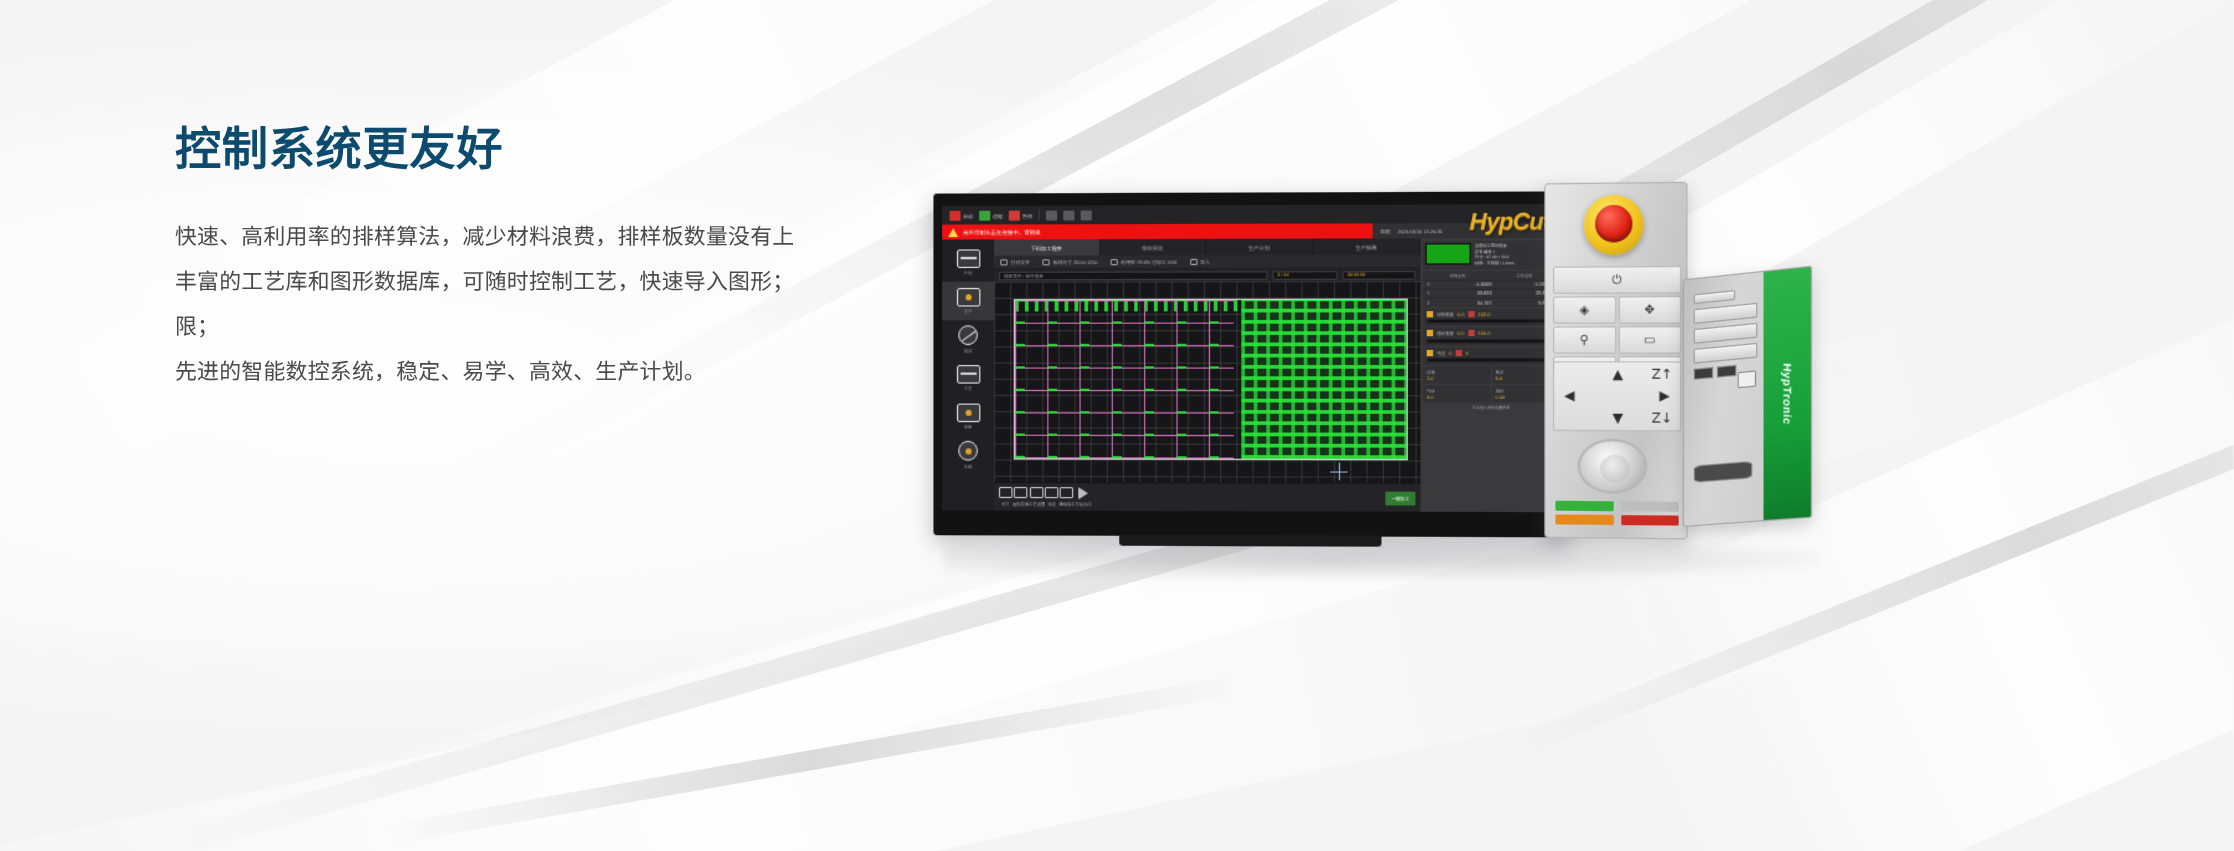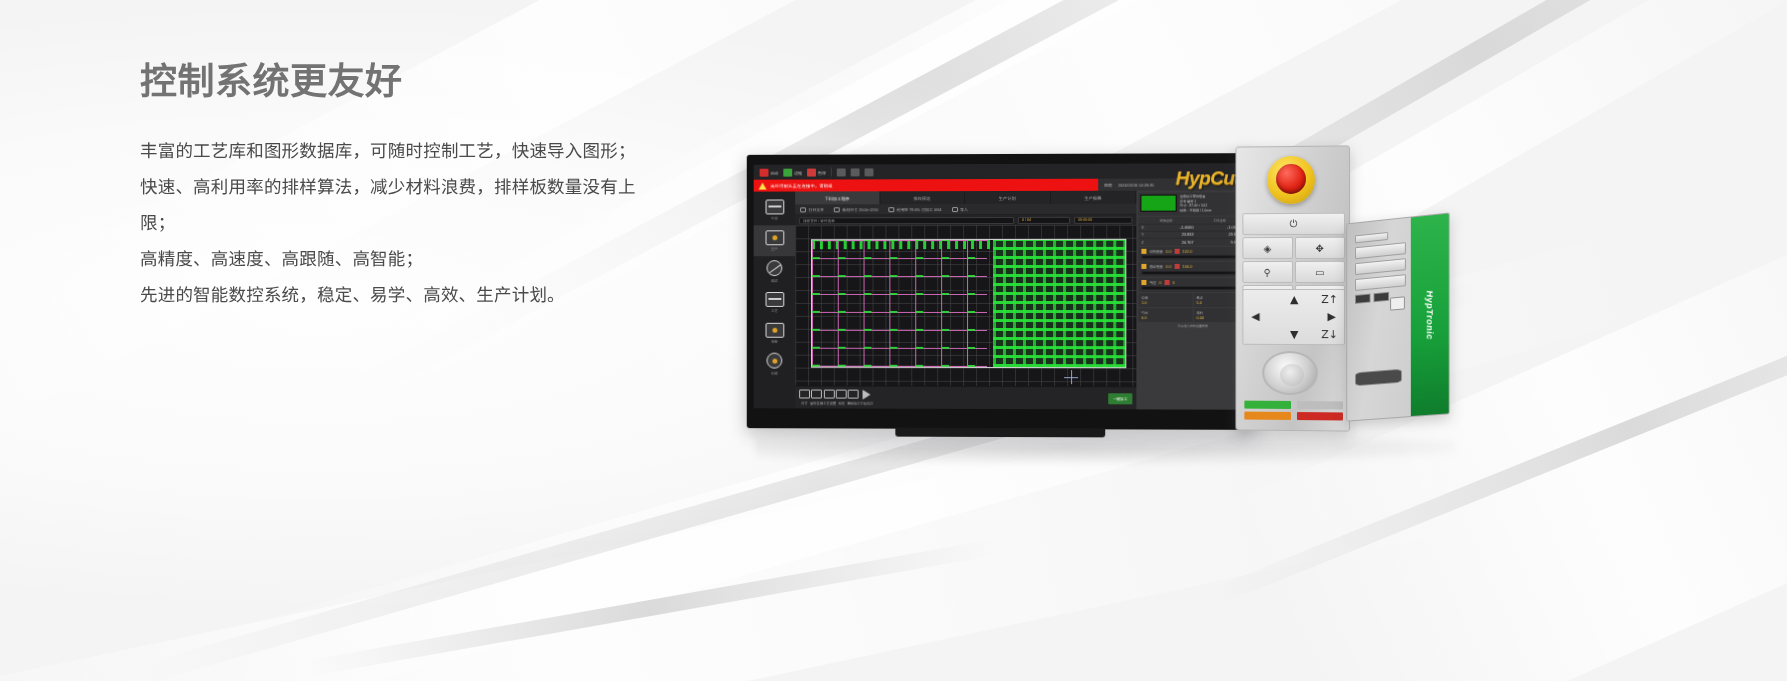--- a/index.html
+++ b/index.html
@@ -62,24 +62,25 @@
     left: 140px;
     top: 62px;
     width: 600px;
     z-index: 5;
   }
 
   .headline {
     font-size: 37px;
     font-weight: 700;
     letter-spacing: .5px;
-    color: #737373;
+    color: #0c4a6e;
     line-height: 1.1;
     margin-bottom: 30px;
     white-space: nowrap;
+    margin-top: 38px;
   }
 
   .bullets { list-style: none; }
 
   .bullets li {
     font-size: 17.5px;
     line-height: 36px;
     color: #4a4a4a;
     letter-spacing: .2px;
     font-weight: 400;
@@ -415,24 +416,23 @@
     <div class="shade d2"></div>
     <div class="shade d3"></div>
     <div class="shade d4"></div>
     <div class="shade d5"></div>
   </div>
   <div class="bg-vign"></div>
 
   <div class="copy">
     <h1 class="headline">控制系统更友好</h1>
     <ul class="bullets">
+      <li>快速、高利用率的排样算法，减少材料浪费，排样板数量没有上</li>
       <li>丰富的工艺库和图形数据库，可随时控制工艺，快速导入图形；</li>
-      <li>快速、高利用率的排样算法，减少材料浪费，排样板数量没有上</li>
       <li>限；</li>
-      <li>高精度、高速度、高跟随、高智能；</li>
       <li>先进的智能数控系统，稳定、易学、高效、生产计划。</li>
     </ul>
   </div>
 
   <div class="product">
     <div class="product-shadow"></div>
 
     <div class="monitor">
       <div class="bezel-logo">HypCut</div>
       <div class="monitor-inner">

